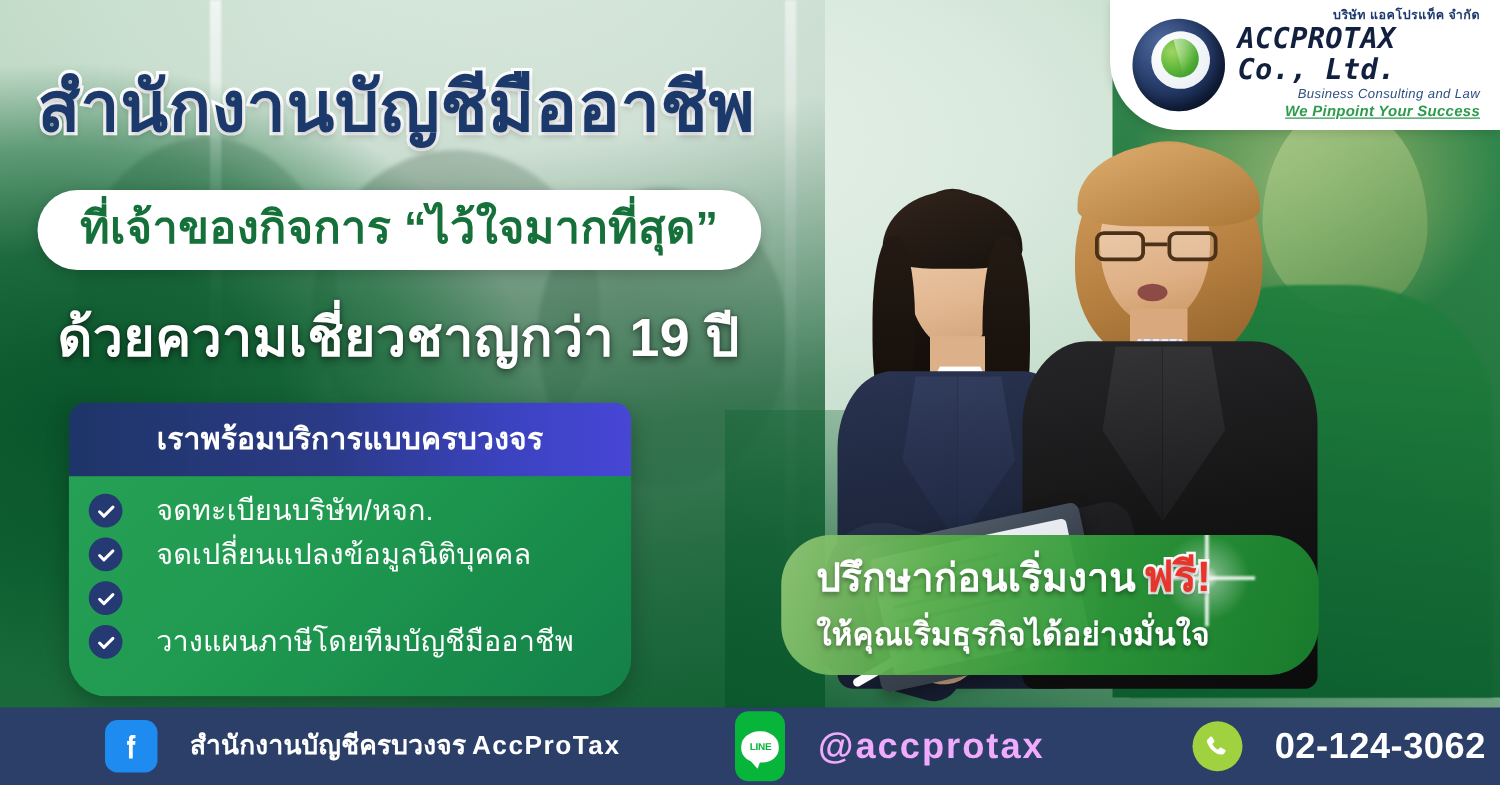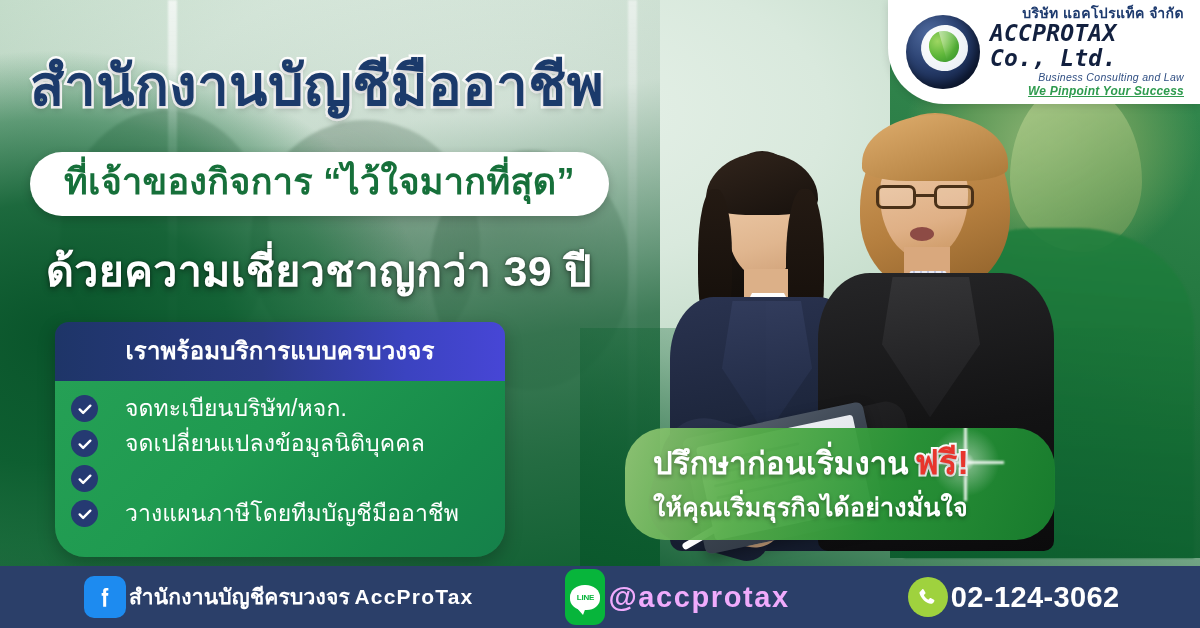--- a/index.html
+++ b/index.html
@@ -241,21 +241,21 @@
     border-radius:50%;
     background:radial-gradient(circle at 34% 28%, #9ed662 0%, #5fb73a 48%, #2f8f2a 100%);
     transform:rotate(-16deg);
     overflow:hidden;
   }
   .logo-mark .leaf::after {
     content:""; position:absolute; left:48%; top:-6%; width:62%; height:112%;
     background:linear-gradient(140deg, rgba(255,255,255,.55), rgba(255,255,255,0) 62%);
   }
   .logo-text { display:flex; flex-direction:column; align-items:flex-end; line-height:1.08; }
-  .lt-th { font-size:14px; color:#1d3a6e; letter-spacing:.4px; font-weight:700; }
+  .lt-th { font-size:10px; color:#1d3a6e; letter-spacing:.4px; font-weight:700; }
   .lt-main {
     font-size:23px; font-weight:700; font-style:italic; letter-spacing:.2px;
     color:#12203f; font-family:"DejaVu Sans Mono","Liberation Mono",monospace;
   }
   .lt-sub { font-size:10.5px; color:#2f4e82; font-style:italic; letter-spacing:.3px; margin-top:1px; }
   .lt-tag { font-size:12px; color:#2e9b4e; font-style:italic; font-weight:700; letter-spacing:.2px; margin-top:2px; text-decoration:underline; }
 
   
   .headline {
     position:absolute; left:30px; top:58px; z-index:6;
@@ -349,21 +349,21 @@
     text-shadow:0 2px 4px rgba(0,0,0,.35); white-space:nowrap; margin-top:4px;
     position:relative; z-index:2;
   }
 
   
   .footer {
     position:absolute; left:0; bottom:0; width:1200px; height:62px;
     background:#2b3f69; z-index:9;
     display:flex; align-items:center;
   }
-  .f-item { display:flex; align-items:center; gap:3px;justify-content:space-between; }
+  .f-item { display:flex; align-items:center; gap:26px;justify-content:space-between; }
   .f-fb   { margin-left:84px; }
   .f-line { margin-left:92px; }
   .f-tel  { margin-left:118px; }
   .ic { flex:0 0 auto; display:flex; align-items:center; justify-content:center; }
   .ic-fb { width:42px; height:42px; border-radius:10px; background:#1d8bf0; position:relative; }
   .ic-fb svg { width:26px; height:26px; }
   .ic-line { width:40px; height:56px; border-radius:11px; background:#07b53b; display:flex; align-items:center; justify-content:center; }
   .ic-line .bub {
     width:30px; height:25px; border-radius:48% 48% 44% 44%;
     background:#ffffff; position:relative;
@@ -459,21 +459,21 @@
       <div class="lt-tag">We Pinpoint Your Success</div>
     </div>
   </div>
 
   <div class="headline">สำนักงานบัญชีมืออาชีพ</div>
 
   <div class="pill">
     <span>ที่เจ้าของกิจการ “ไว้ใจมากที่สุด”</span>
   </div>
 
-  <div class="subline">ด้วยความเชี่ยวชาญกว่า 39 ปี</div>
+  <div class="subline">ด้วยความเชี่ยวชาญกว่า 19 ปี</div>
 
   <div class="services">
     <div class="services-head">
       <span>เราพร้อมบริการแบบครบวงจร</span>
     </div>
     <div class="services-body">
       <div class="svc-row">
         <span class="check">
           <svg viewBox="0 0 24 24">
               <path d="M4 12.6l5.2 5.2L20 7" fill="none" stroke="#ffffff" stroke-width="3.6" stroke-linecap="round" stroke-linejoin="round"></path>

